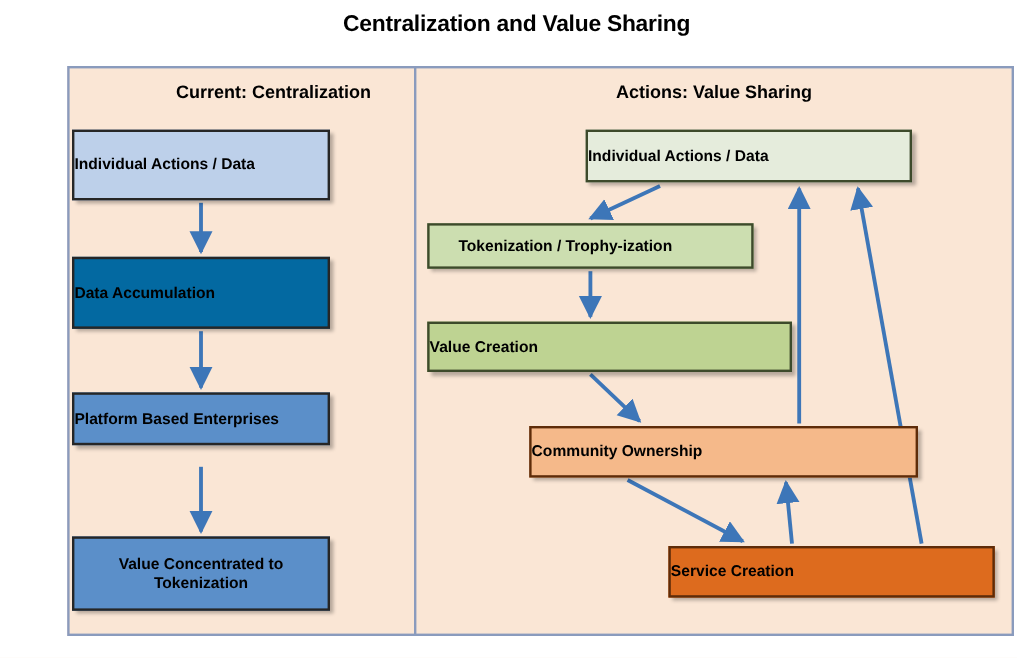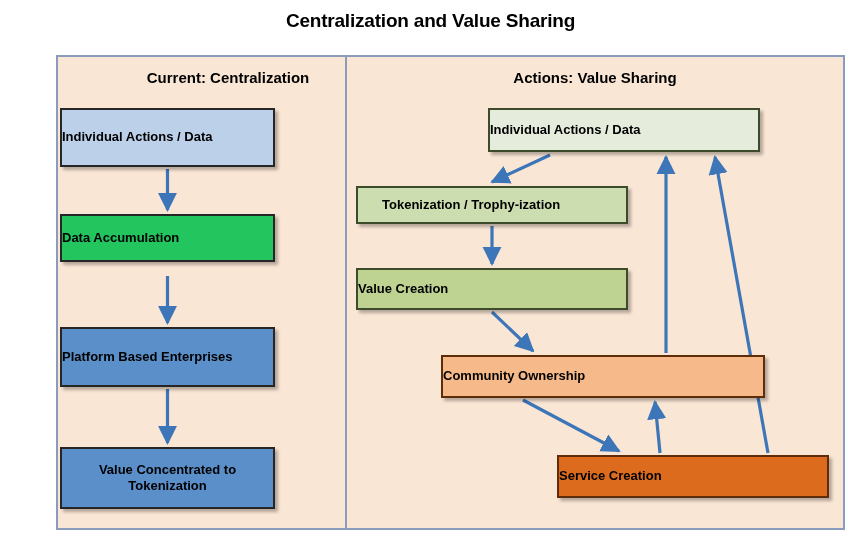--- a/index.html
+++ b/index.html
@@ -101,36 +101,36 @@
         <line x1="660" y1="453" x2="655" y2="402"></line>
         <line x1="666" y1="353" x2="666" y2="157"></line>
         <line x1="768" y1="453" x2="715" y2="157"></line>
       </g>
   </svg>
 
   <div id="node-layer">
       <div class="node" style="left: 60px; top: 108px; width: 215px; height: 59px; background: rgb(189, 208, 234);">
         <span>Individual Actions / Data</span>
       </div>
-      <div class="node" style="left: 60px; top: 214px; width: 215px; height: 48px; background: #22c55e;">
+      <div class="node" style="left: 60px; top: 214px; width: 215px; height: 60px; background: #0369a1;">
         <span>Data Accumulation</span>
       </div>
-      <div class="node" style="left: 60px; top: 327px; width: 215px; height: 60px; background: rgb(91, 143, 201);">
+      <div class="node" style="left: 60px; top: 327px; width: 215px; height: 44px; background: rgb(91, 143, 201);">
         <span>Platform Based Enterprises</span>
       </div>
       <div class="node" style="left: 60px; top: 447px; width: 215px; height: 62px; background: rgb(91, 143, 201);">
         <span>Value Concentrated to Tokenization</span>
       </div>
       <div class="node green-edge" style="left: 488px; top: 108px; width: 272px; height: 44px; background: rgb(229, 236, 220);">
         <span>Individual Actions / Data</span>
       </div>
       <div class="node green-edge" style="left: 356px; top: 186px; width: 272px; height: 38px; background: rgb(204, 222, 176); padding-left: 24px;">
         <span>Tokenization / Trophy-ization</span>
       </div>
-      <div class="node green-edge" style="left: 356px; top: 268px; width: 272px; height: 42px; background: rgb(190, 211, 146);">
+      <div class="node green-edge" style="left: 356px; top: 268px; width: 304px; height: 42px; background: rgb(190, 211, 146);">
         <span>Value Creation</span>
       </div>
       <div class="node orange-edge" style="left: 441px; top: 355px; width: 324px; height: 43px; background: rgb(245, 185, 138);">
         <span>Community Ownership</span>
       </div>
       <div class="node orange-edge" style="left: 557px; top: 455px; width: 272px; height: 43px; background: rgb(221, 107, 30);">
         <span>Service Creation</span>
       </div>
     </div>
 

